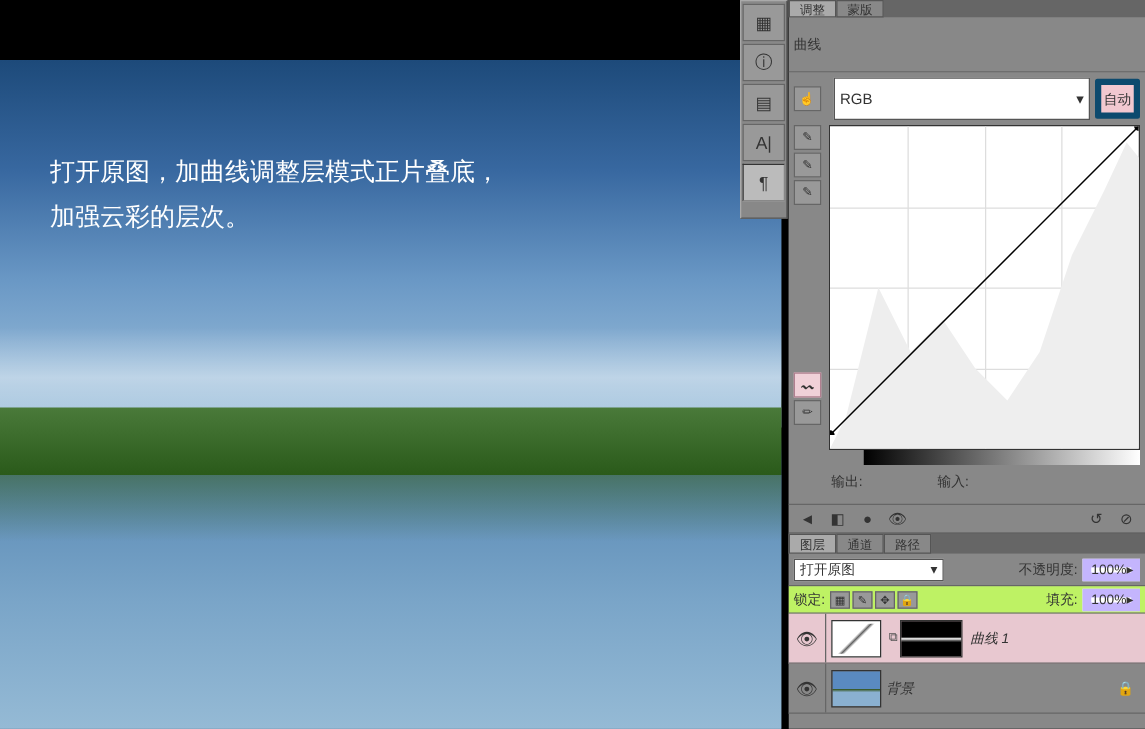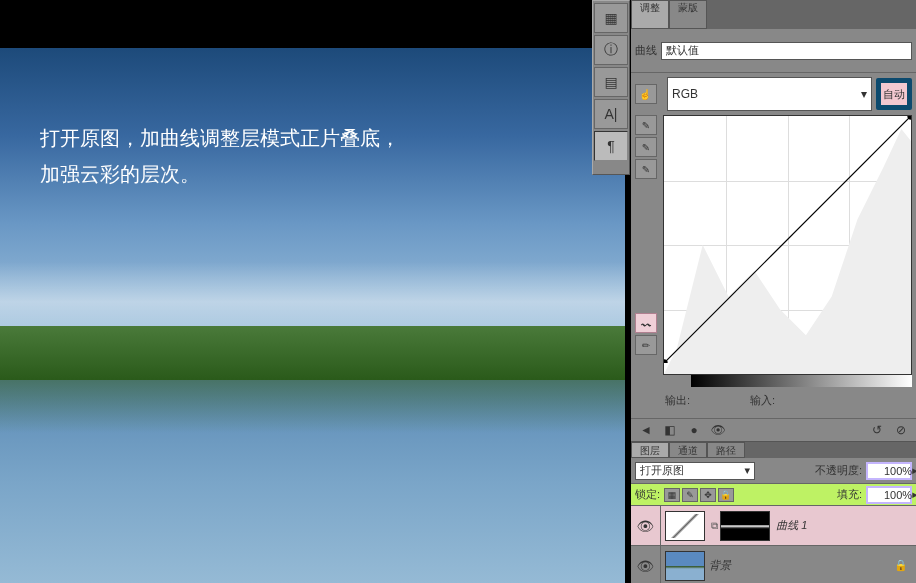--- a/index.html
+++ b/index.html
@@ -13,21 +13,21 @@
     .water-area { position: absolute; top: 62%; left: 0; right: 0; bottom: 0; background: linear-gradient(to bottom, #5a8ab5, #7aa5c8, #95bad5); }
     .water-reflect { position: absolute; top: 62%; left: 0; right: 0; height: 10%; background: linear-gradient(to bottom, rgba(60,100,50,0.6), transparent); }
     .canvas-text { position: absolute; top: 72px; left: 40px; color: #fff; font-size: 20px; font-family: "KaiTi", "STKaiti", serif; line-height: 1.8; }
     
     .panel-toolbar { position: absolute; left: 592px; top: 0; width: 38px; height: 175px; background: #888; border: 1px outset #aaa; }
     .toolbar-icon { width: 34px; height: 30px; margin: 2px auto; background: #999; border: 1px solid #666; display: flex; align-items: center; justify-content: center; font-size: 14px; color: #333; }
     .toolbar-icon.active { background: #bbb; border: 1px inset #888; }
     
     .panels { position: absolute; left: 631px; top: 0; right: 0; bottom: 0; background: #888; font-size: 11px; color: #333; }
     
-    .adj-tabs { height: 29px; background: #666; display: flex; }
+    .adj-tabs { height: 14px; background: #666; display: flex; }
     .adj-tab { padding: 0 8px; background: #888; border: 1px solid #555; font-size: 10px; color: #333; }
     .adj-tab.active { background: #aaa; }
     
     .curves-header { height: 44px; display: flex; align-items: center; padding: 0 4px; gap: 4px; background: #888; border-bottom: 1px solid #666; }
     .curves-label { font-size: 11px; }
     .preset-dropdown { flex: 1; height: 18px; background: #fff; border: 1px solid #555; padding: 0 4px; font-size: 11px; display: flex; align-items: center; }
     
     .curves-body { padding: 4px; background: #888; }
     .curves-top-row { display: flex; gap: 4px; align-items: center; margin-bottom: 4px; }
     .tool-col { width: 24px; display: flex; flex-direction: column; gap: 2px; margin-right: 4px; }
@@ -53,21 +53,21 @@
     .mod-icon { width: 18px; height: 16px; display: flex; align-items: center; justify-content: center; font-size: 12px; color: #333; }
     .mod-spacer { flex: 1; }
     
     .layers-tabs { height: 16px; background: #666; display: flex; }
     .layers-tab { padding: 1px 8px; background: #888; border: 1px solid #555; font-size: 10px; }
     .layers-tab.active { background: #aaa; }
     
     .blend-row { height: 26px; display: flex; align-items: center; padding: 0 4px; gap: 4px; background: #888; border-bottom: 1px solid #666; }
     .blend-dropdown { width: 120px; height: 18px; background: #fff; border: 1px solid #555; padding: 0 4px; font-size: 11px; display: flex; align-items: center; justify-content: space-between; }
     .opacity-label { font-size: 11px; margin-left: auto; }
-    .opacity-input { width: 46px; height: 18px; background: #fff; border: 2px solid #c4b5fd; padding: 0 16px; font-size: 11px; display: flex; align-items: center; }
+    .opacity-input { width: 46px; height: 18px; background: #fff; border: 7px solid #c4b5fd; padding: 0 0; font-size: 11px; display: flex; align-items: center; }
     
     .lock-row { height: 22px; display: flex; align-items: center; padding: 0 4px; gap: 4px; background: #bef264; border-bottom: 1px solid #666; }
     .lock-label { font-size: 11px; }
     .lock-icons { display: flex; gap: 2px; }
     .lock-icon { width: 16px; height: 14px; border: 1px solid #666; background: #999; font-size: 9px; display: flex; align-items: center; justify-content: center; }
     .fill-label { font-size: 11px; margin-left: auto; }
     
     .layers-list { background: #888; }
     .layer-row { height: 40px; display: flex; align-items: center; border-bottom: 1px solid #666; }
     .layer-row.active { background: #e8c8d0; }
@@ -109,23 +109,20 @@
 
 <div class="panels">
 
   <div class="adj-tabs">
     <div class="adj-tab active">调整</div>
     <div class="adj-tab">蒙版</div>
   </div>
 
   <div class="curves-header">
     <span class="curves-label">曲线</span>
-    <div class="preset-dropdown">
-      <span>默认值</span>
-    </div>
   </div>
 
   <div class="curves-body">
     <div class="curves-top-row">
       <div class="tool-col">
         <div class="tool-btn">☝</div>
       </div>
       <div class="channel-dropdown">
         <span>RGB</span>
         <span>▾</span>

